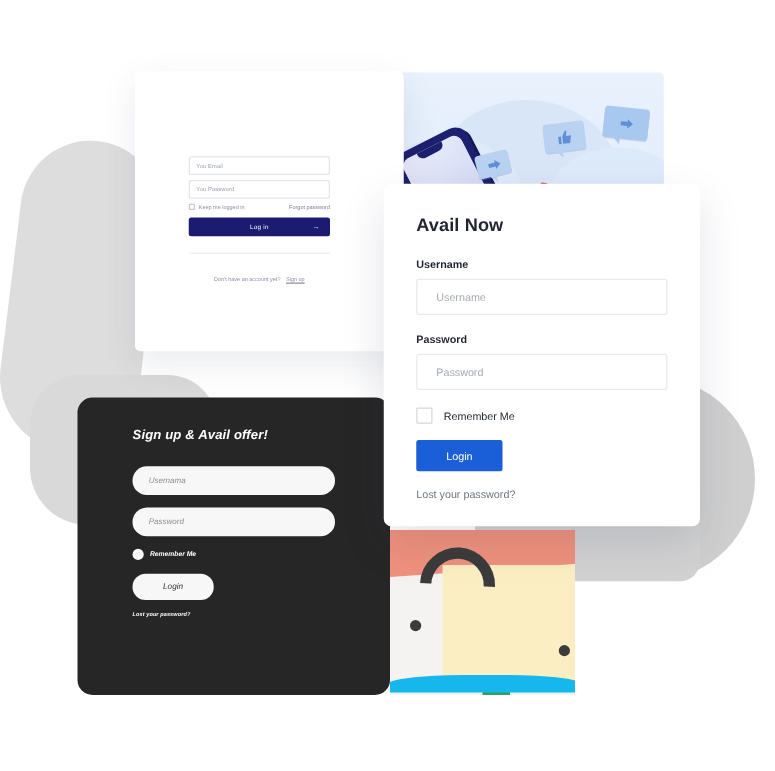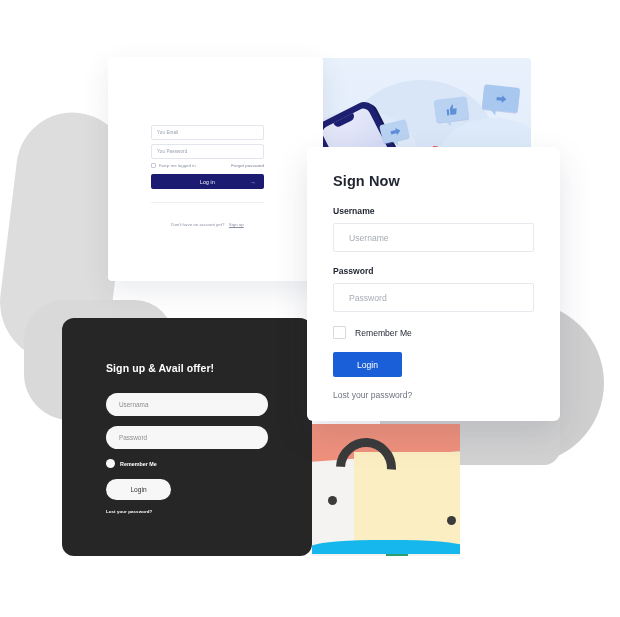--- a/index.html
+++ b/index.html
@@ -278,21 +278,21 @@
 
   
   .card-dark {
     position: absolute;
     left: 62px; top: 318px;
     width: 250px; height: 238px;
     background: #262626;
     border-radius: 12px;
     z-index: 5;
   }
-  .cd-inner { position: absolute; left: 44px; top: 44px; width: 162px; }
+  .cd-inner { position: absolute; left: 44px; top: 24px; width: 162px; font-style: italic; }
   .cd-title {
     font-size: 10.5px;
     font-weight: bold;
     color: #ffffff;
     margin-bottom: 19px;
     letter-spacing: .1px;
   }
   .cd-input {
     width: 100%; height: 23px;
     background: #f7f7f7;
@@ -481,21 +481,21 @@
       <div class="cd-btn">
         <span class="cd-btn-label">Login</span>
       </div>
 
       <div class="cd-lost">Lost your password?</div>
     </div>
   </div>
 
   <div class="card-main">
     <div class="cm-inner">
-      <div class="cm-title">Sign Now</div>
+      <div class="cm-title">Avail Now</div>
 
       <div class="cm-label">Username</div>
       <div class="cm-input">Username</div>
 
       <div class="cm-label">Password</div>
       <div class="cm-input">Password</div>
 
       <div class="cm-chk">
         <div class="cm-box"></div>
         <span class="cm-chk-label">Remember Me</span>

